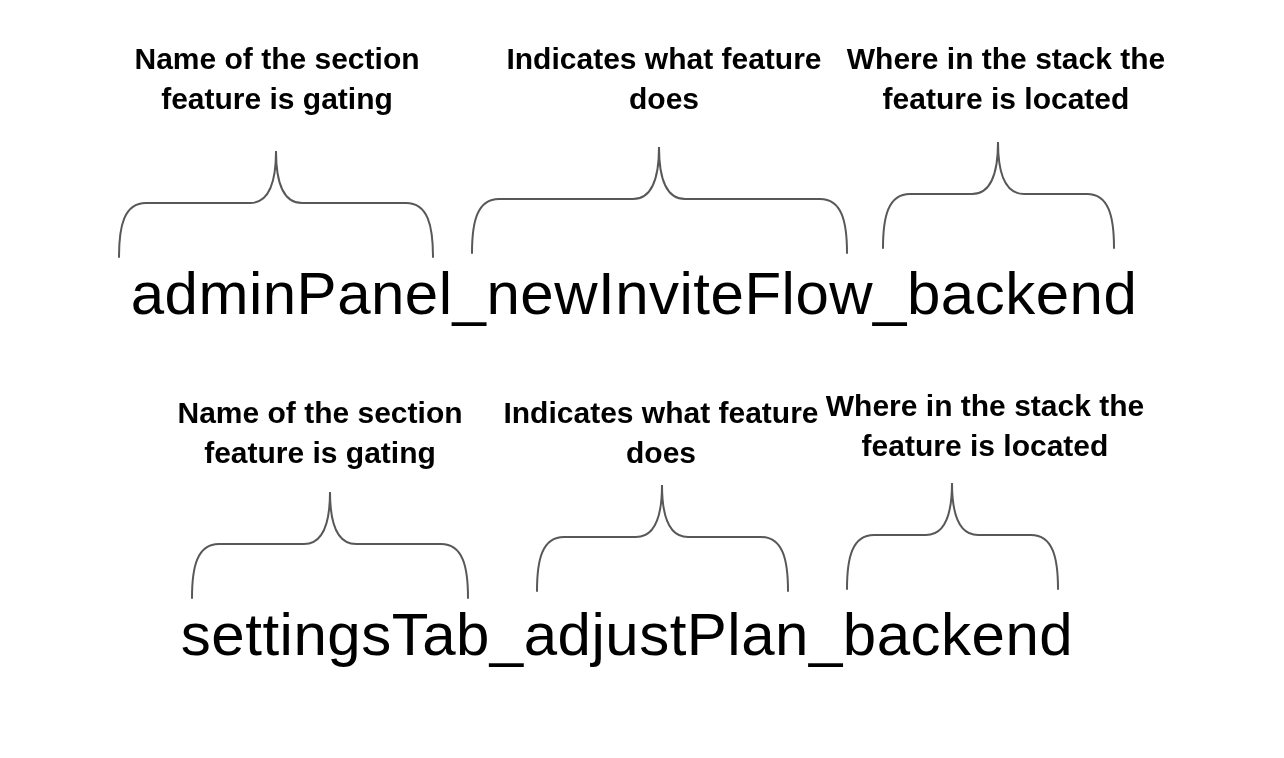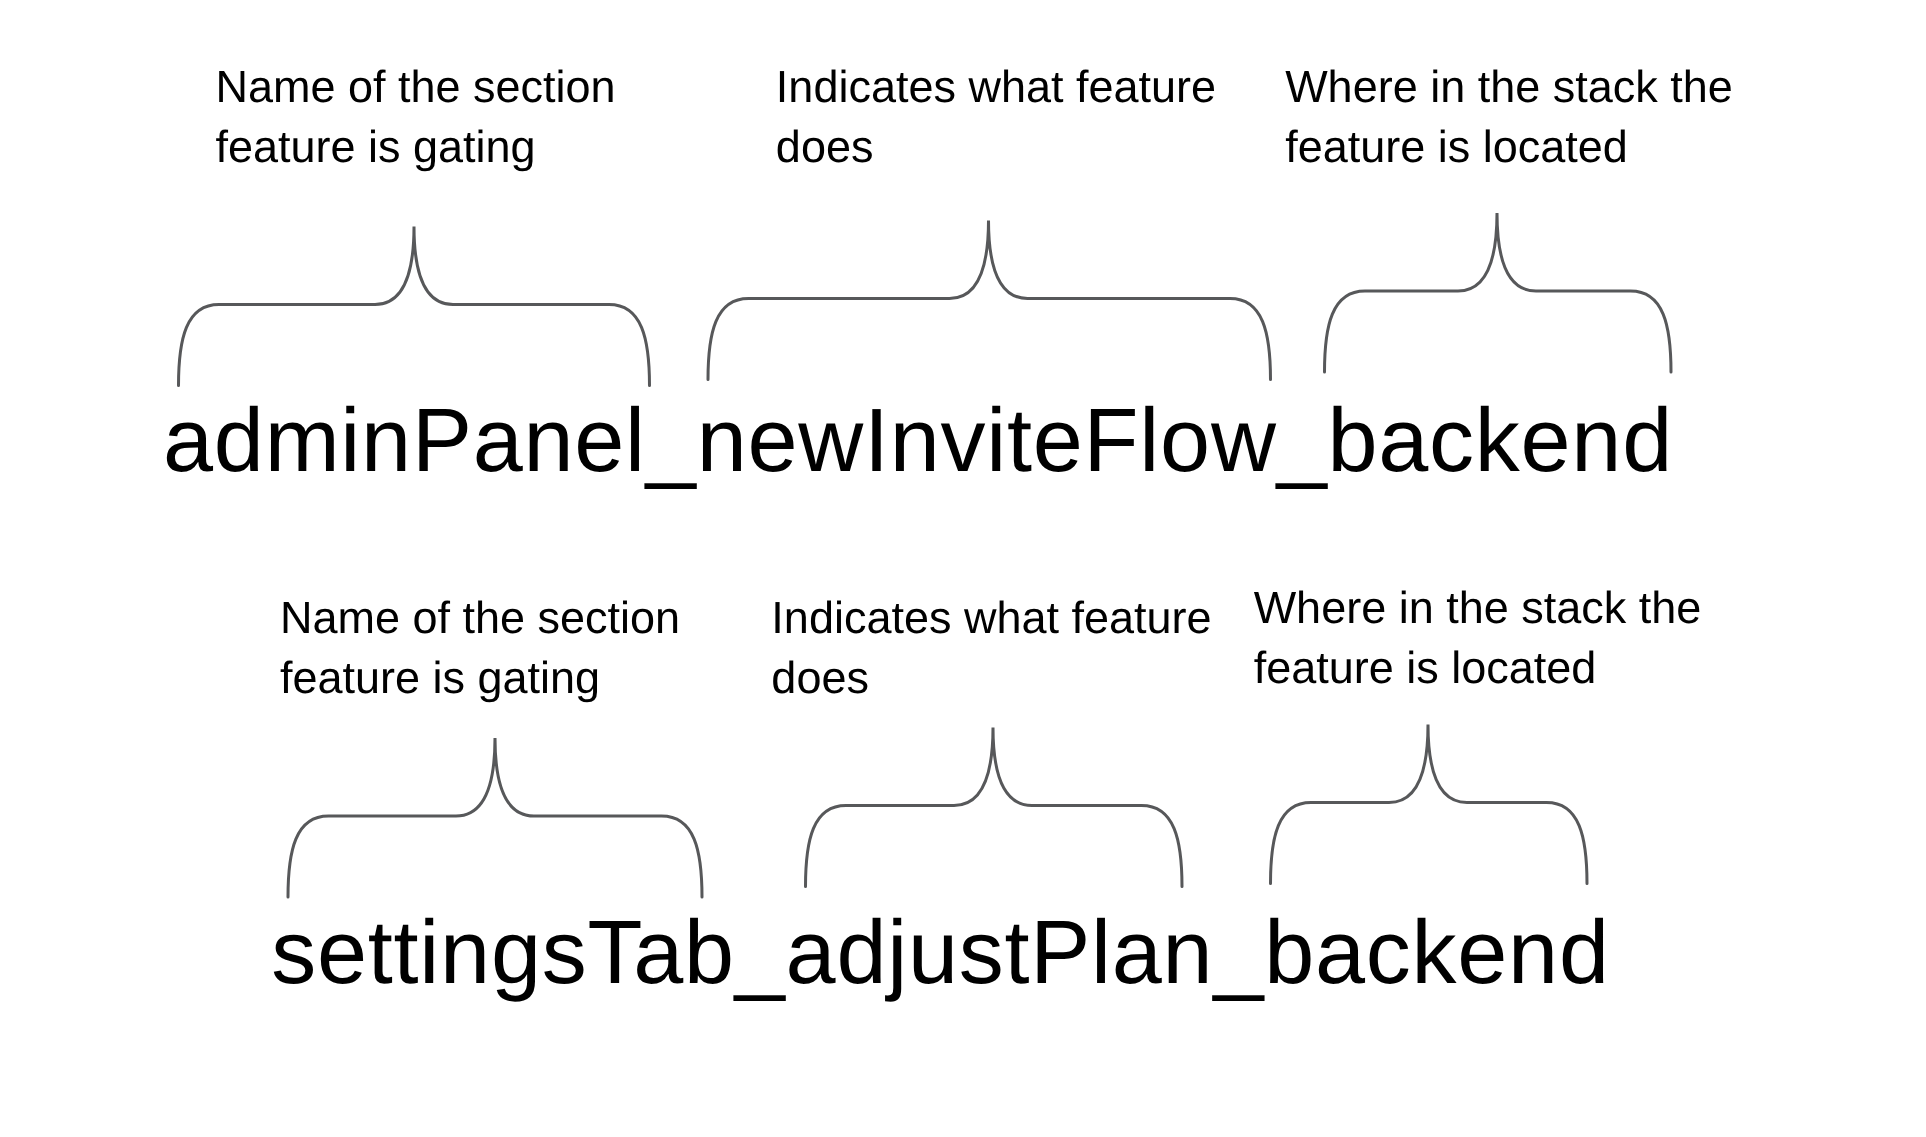--- a/index.html
+++ b/index.html
@@ -16,24 +16,26 @@
   }
   .canvas{
     position:relative;
     width:1284px;height:758px;
     background:var(--bg);
     overflow:hidden;
   }
   .label{
     position:absolute;
     transform:translateX(-50%);
+    text-align:center;
     font-size:30px;
     line-height:40px;
     color:var(--text);
     white-space:nowrap;
+    font-weight:bold;
   }
   .label span{display:block;}
   .brace{
     position:absolute;
     overflow:visible;
   }
   .brace path{
     fill:none;
     stroke:var(--brace);
     stroke-width:2;
@@ -76,21 +78,21 @@
     </svg>
 
     <svg class="brace" style="left:471px;top:144px" width="377" height="110" viewBox="0 0 377 110">
       <path d="M 1 109 C 1 78 6 55 28 55 L 162 55 C 178 55 188 40 188 3 C 188 40 198 55 214 55 L 349 55 C 371 55 376 78 376 109"></path>
     </svg>
 
     <svg class="brace" style="left:882px;top:139px" width="233" height="110" viewBox="0 0 233 110">
       <path d="M 1 109 C 1 78 6 55 28 55 L 90 55 C 106 55 116 40 116 3 C 116 40 126 55 142 55 L 205 55 C 227 55 232 78 232 109"></path>
     </svg>
 
-    <div class="flag" style="left:612px;top:264px">adminPanel_newInviteFlow_backend</div>
+    <div class="flag" style="left:634px;top:264px">adminPanel_newInviteFlow_backend</div>
   </div>
 
   <div>
 
     <div class="label" style="left:320px;top:393px">
       <span>Name of the section</span>
       <span>feature is gating</span>
     </div>
 
     <div class="label" style="left:661px;top:393px">

